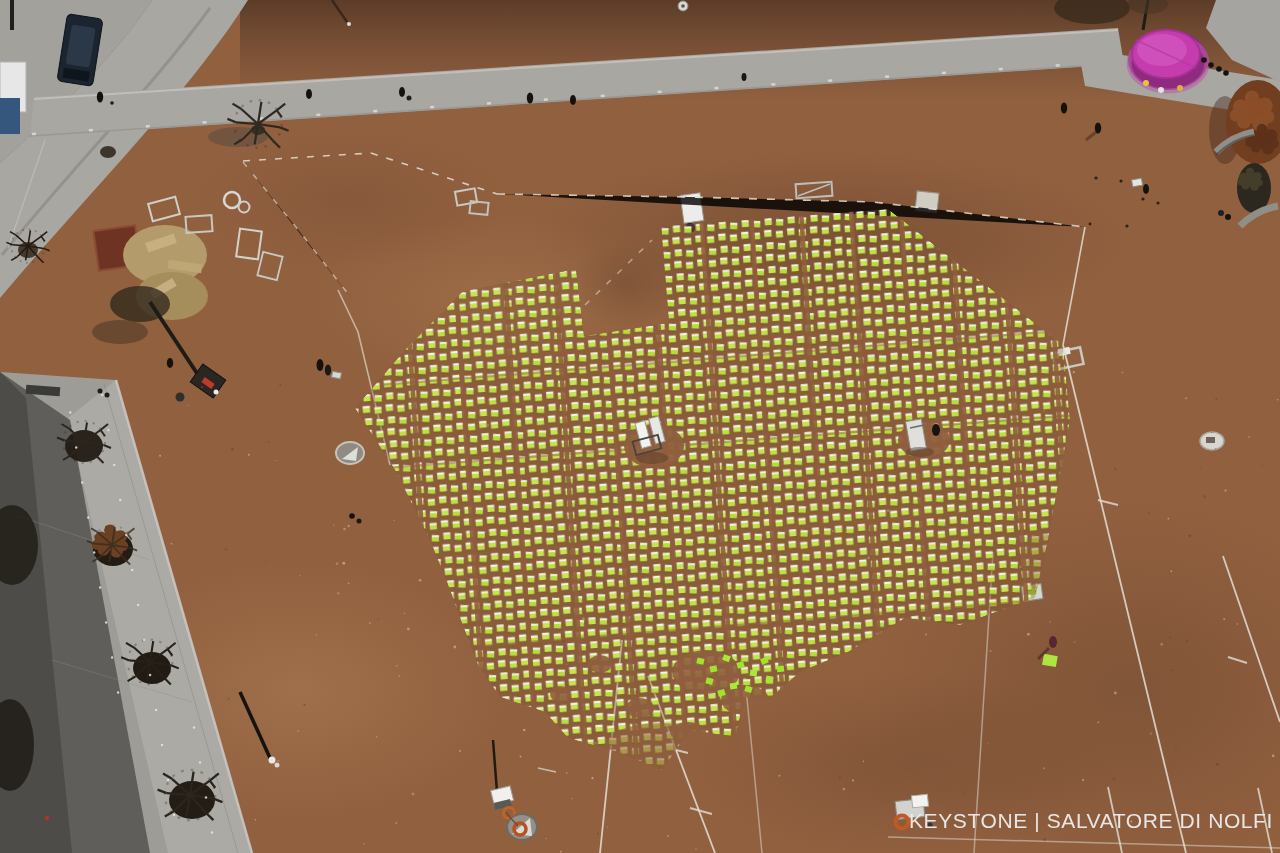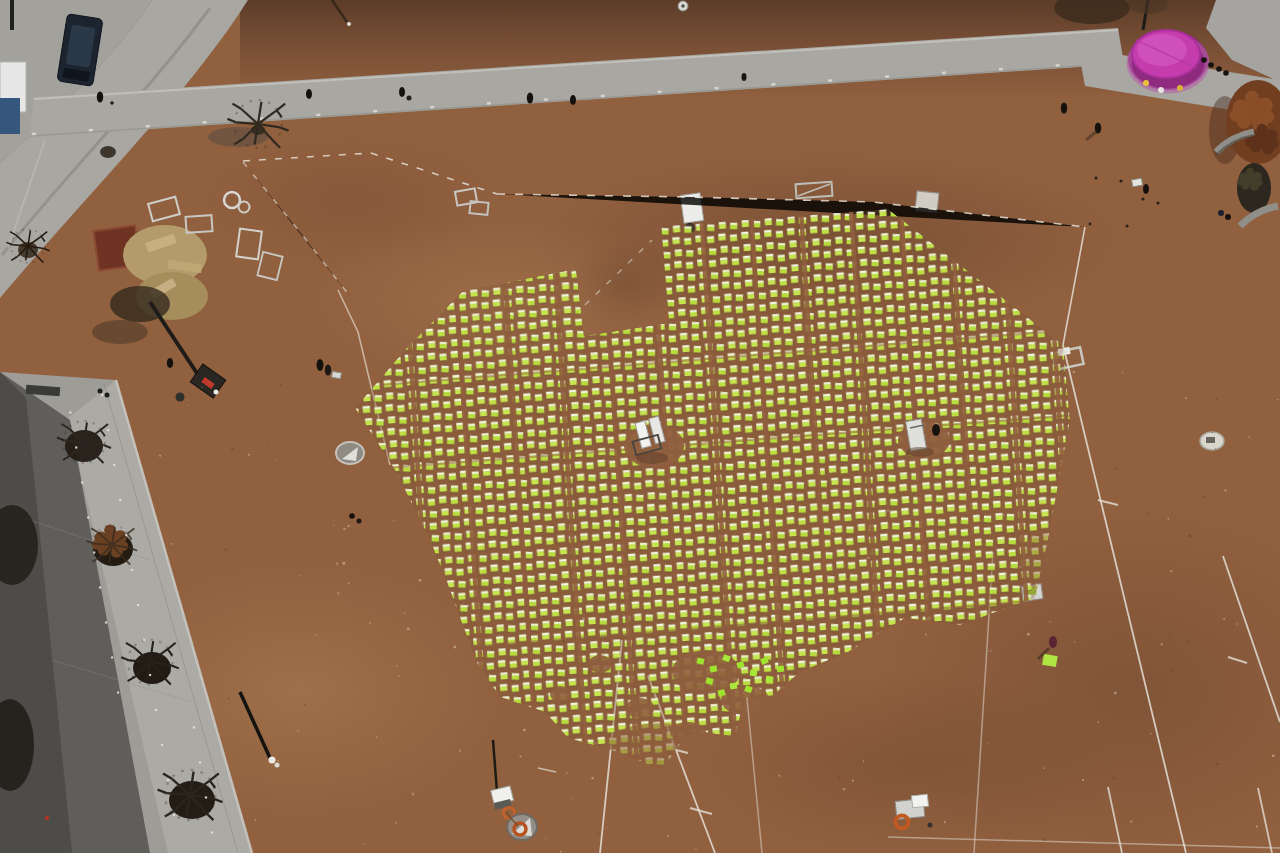--- a/index.html
+++ b/index.html
@@ -493,13 +493,14 @@
         <path d="M1049,648 L1038,659" stroke="#3A2A1C" stroke-width="3" opacity="0.6"></path>
         <circle cx="1096" cy="178" r="1.6" fill="#2B2118"></circle>
         <circle cx="1121" cy="181" r="1.6" fill="#2B2118"></circle>
         <circle cx="1143" cy="199" r="1.6" fill="#2B2118"></circle>
         <circle cx="1158" cy="203" r="1.6" fill="#2B2118"></circle>
         <circle cx="1127" cy="226" r="1.6" fill="#2B2118"></circle>
         <circle cx="1090" cy="224" r="1.4" fill="#2B2118"></circle>
       </g>
   </svg>
 
+  <div class="watermark">KEYSTONE | SALVATORE DI NOLFI</div>
 </div>
 
 </body></html>

